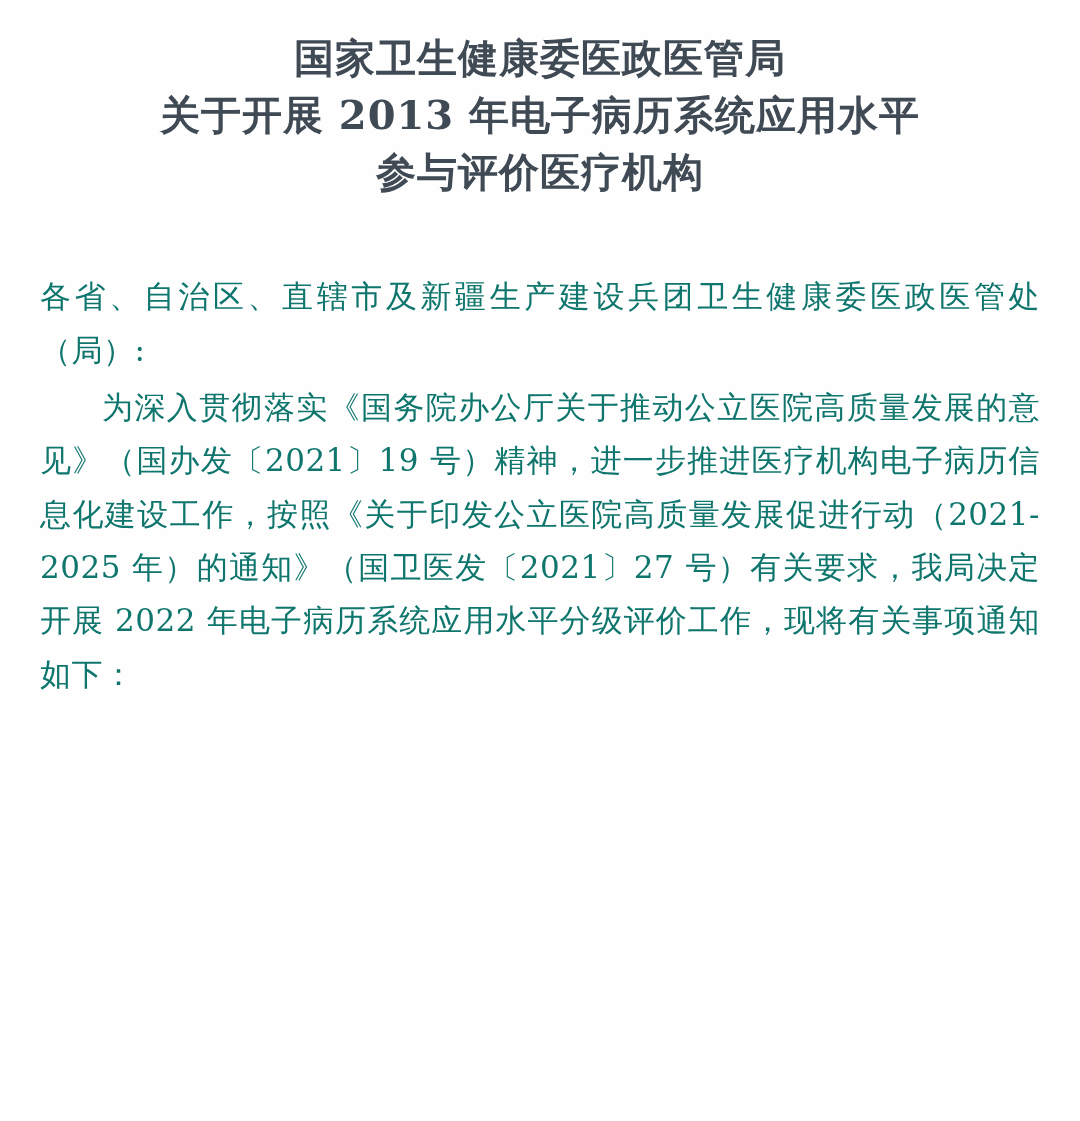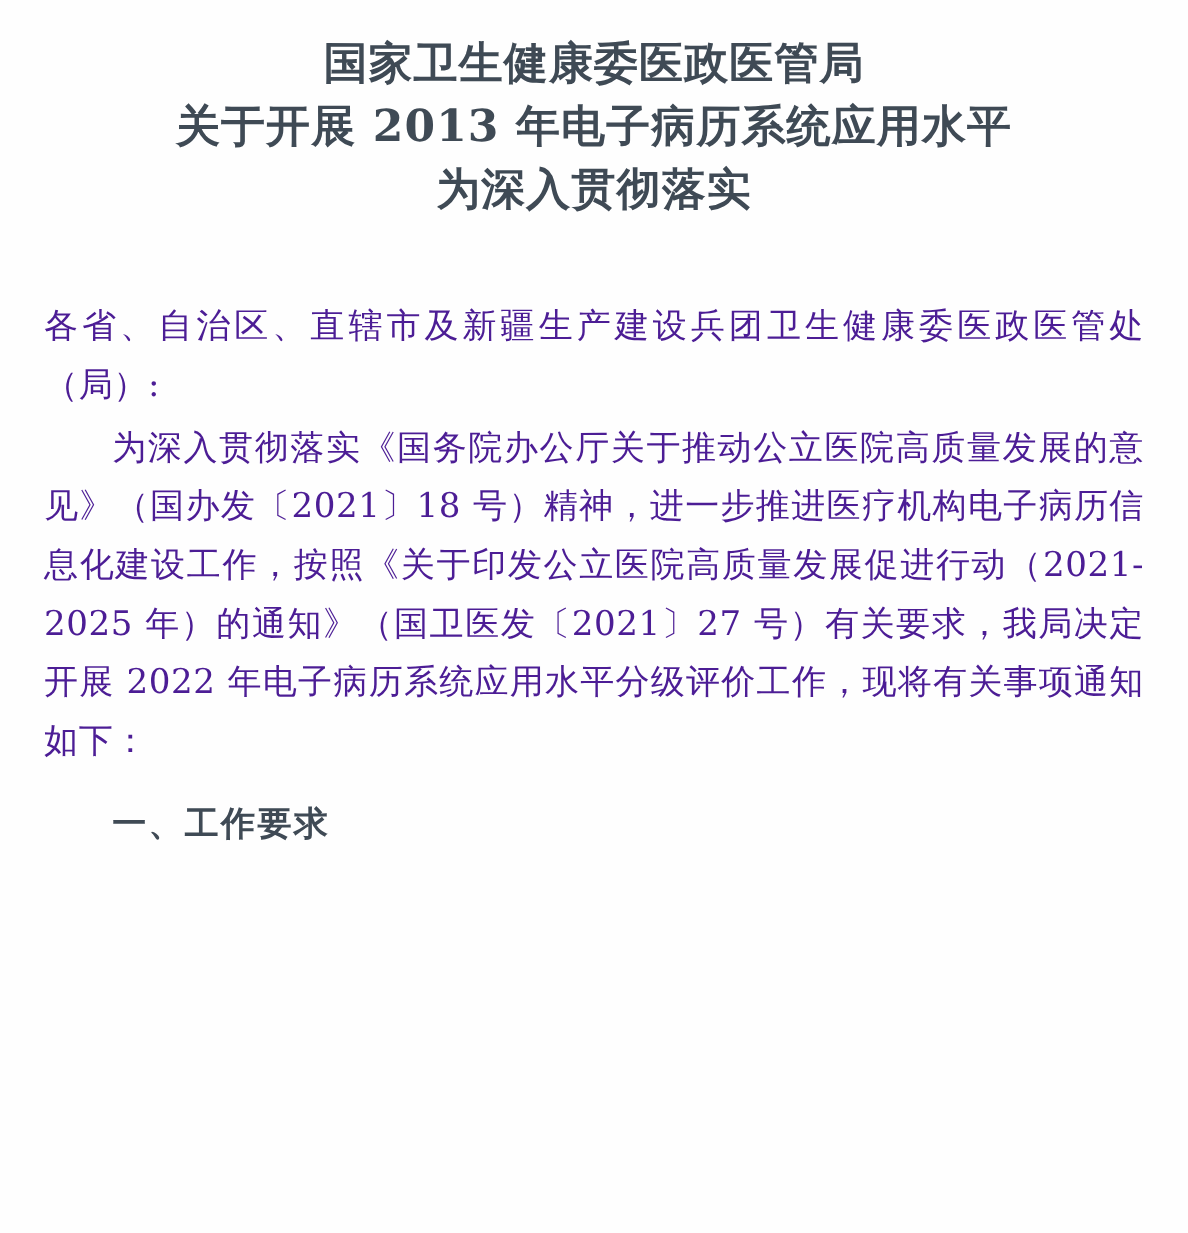--- a/index.html
+++ b/index.html
@@ -35,21 +35,21 @@
     display: block;
     white-space: nowrap;
   }
   .body-block {
     margin-top: 70px;
   }
   p.para {
     margin: 0 0 2px 0;
     font-size: 31px;
     line-height: 1.72;
-    color: #4c1d95;
+    color: #0f766e;
     text-align: justify;
     text-justify: inter-ideograph;
     letter-spacing: 0.5px;
   }
   p.indent {
     text-indent: 62px;
   }
   p.heading {
     font-weight: bold;
     color: #3f4a55;
@@ -63,27 +63,26 @@
   }
 </style>
 </head>
 <body>
 
 <div class="page">
 
   <div class="doc-title">
     <span class="tline">国家卫生健康委医政医管局</span>
     <span class="tline">关于开展 2013 年电子病历系统应用水平</span>
-    <span class="tline">为深入贯彻落实</span>
+    <span class="tline">参与评价医疗机构</span>
   </div>
 
   <div class="body-block">
 
     <p class="para salutation">各省、自治区、直辖市及新疆生产建设兵团卫生健康委医政医管处（局）:</p>
 
-    <p class="para indent">为深入贯彻落实《国务院办公厅关于推动公立医院高质量发展的意见》（国办发〔2021〕18 号）精神，进一步推进医疗机构电子病历信息化建设工作，按照《关于印发公立医院高质量发展促进行动（2021-2025 年）的通知》（国卫医发〔2021〕27 号）有关要求，我局决定开展 2022 年电子病历系统应用水平分级评价工作，现将有关事项通知如下：</p>
+    <p class="para indent">为深入贯彻落实《国务院办公厅关于推动公立医院高质量发展的意见》（国办发〔2021〕19 号）精神，进一步推进医疗机构电子病历信息化建设工作，按照《关于印发公立医院高质量发展促进行动（2021-2025 年）的通知》（国卫医发〔2021〕27 号）有关要求，我局决定开展 2022 年电子病历系统应用水平分级评价工作，现将有关事项通知如下：</p>
 
-    <p class="para heading">一、工作要求</p>
 
 
   </div>
 
 </div>
 
 </body></html>

